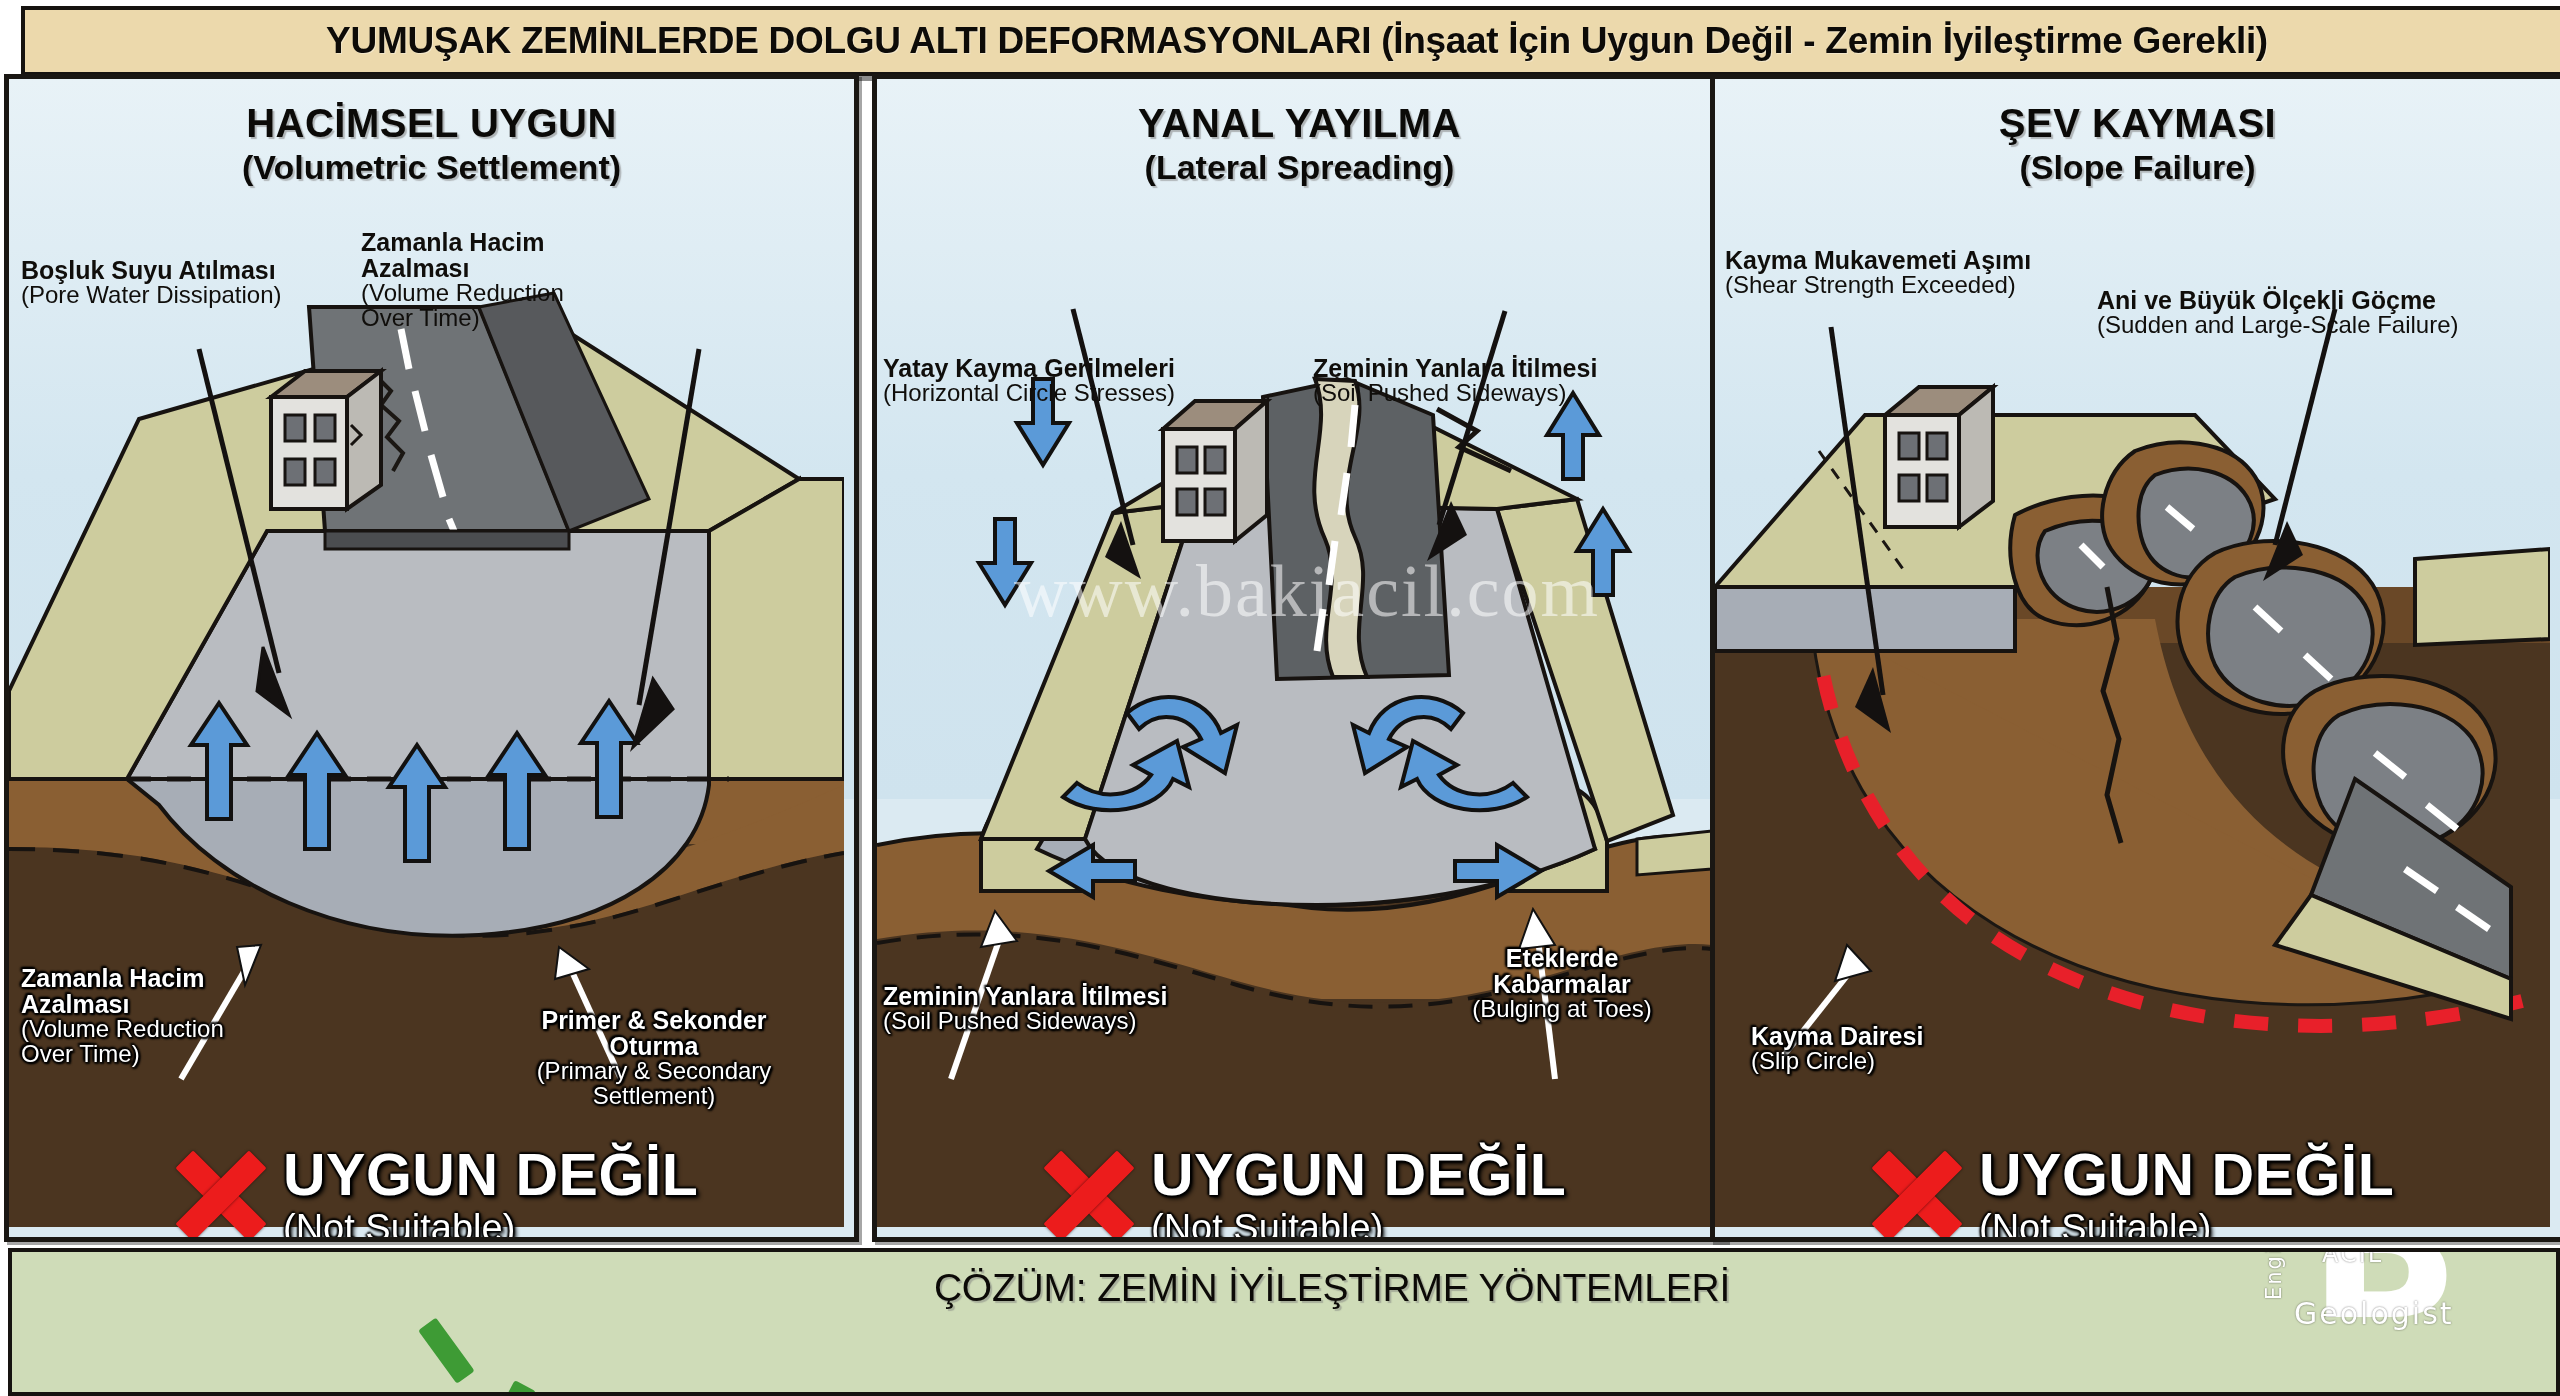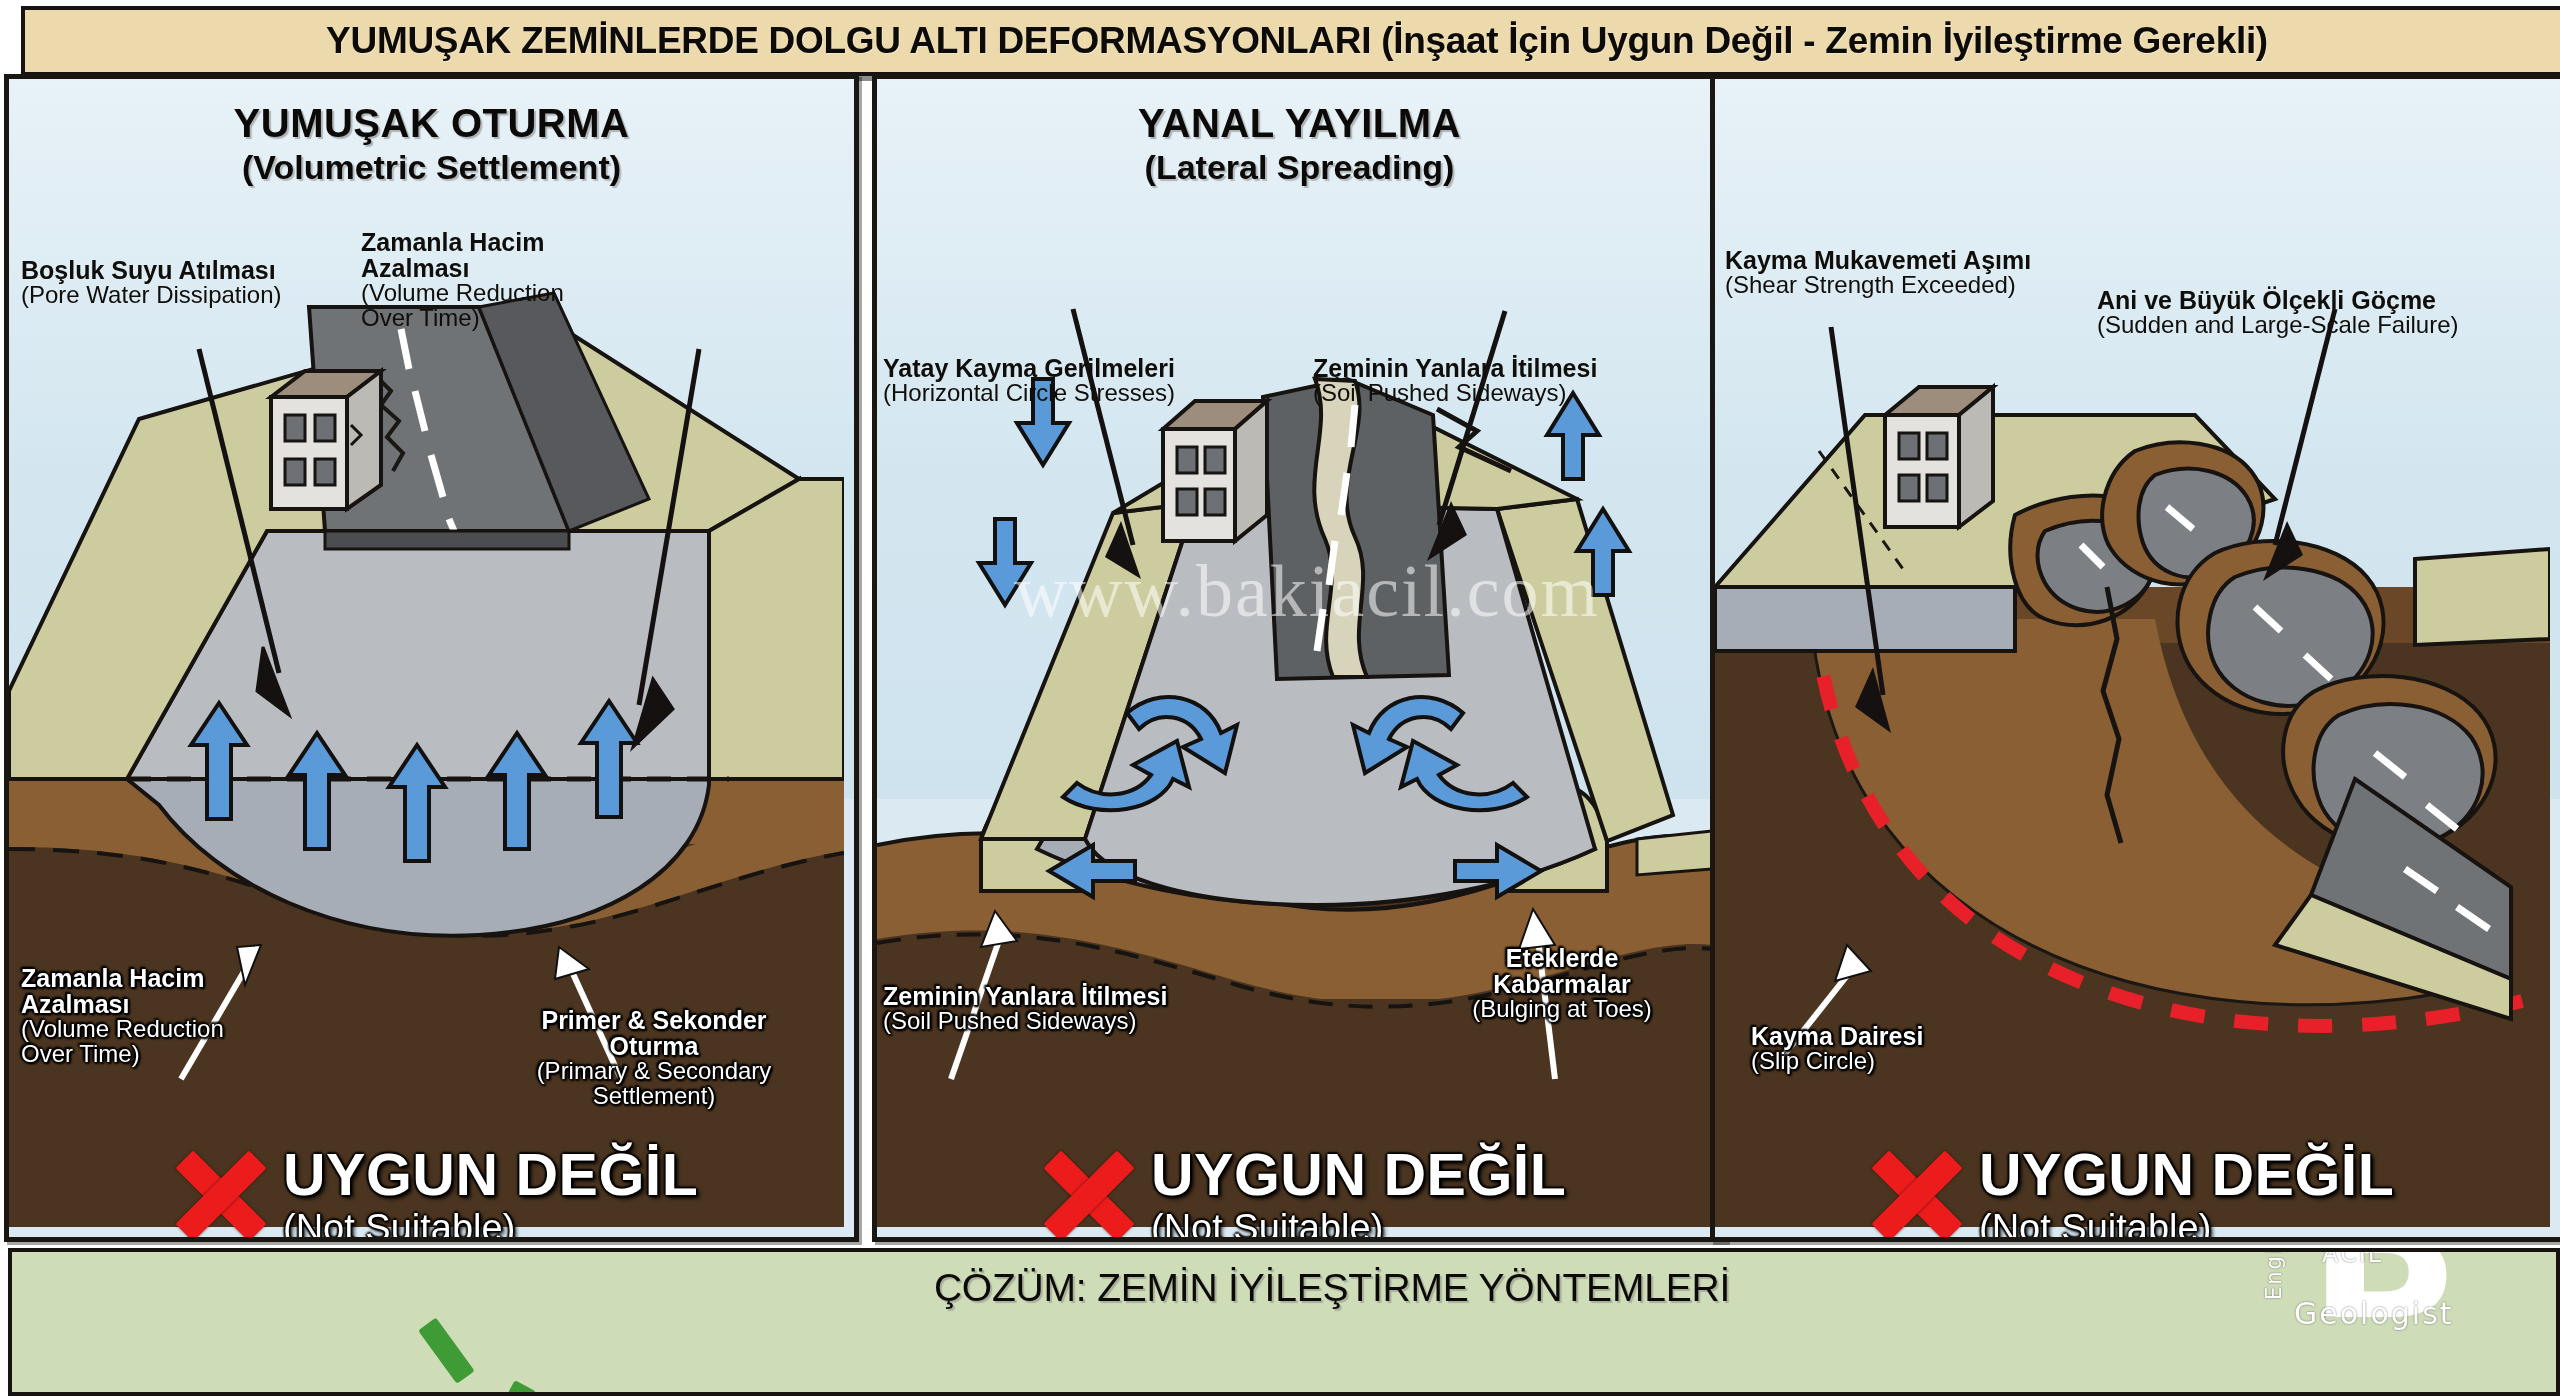--- a/index.html
+++ b/index.html
@@ -185,21 +185,21 @@
           <path d="M690,270 L630,626" fill="none" stroke="#141110" stroke-width="5"></path>
           <path d="M644,600 L624,668 L664,630 Z" fill="#141110" stroke="#141110" stroke-width="3"></path>
           <path d="M172,1000 L240,884" fill="none" stroke="#ffffff" stroke-width="6"></path>
           <path d="M228,868 L252,866 L236,906 Z" fill="#ffffff" stroke="#111" stroke-width="2"></path>
           <path d="M612,1000 L560,886" fill="none" stroke="#ffffff" stroke-width="6"></path>
           <path d="M550,868 L580,890 L546,900 Z" fill="#ffffff" stroke="#111" stroke-width="2"></path>
         </g>
       </svg>
 
       <div class="panel-title">
-        <span class="t1">YUMUŞAK OTURMA</span>
+        <span class="t1">HACİMSEL UYGUN</span>
         <span class="t2">(Volumetric Settlement)</span>
       </div>
 
       <div class="lbl dark" style="left:12px;top:178px;">
         <span class="tr">Boşluk Suyu Atılması</span>
         <span class="en">(Pore Water Dissipation)</span>
       </div>
 
       <div class="lbl dark" style="left:352px;top:150px;">
         <span class="tr">Zamanla Hacim</span>
@@ -416,20 +416,24 @@
         <g>
           <path d="M116,248 L168,616" fill="none" stroke="#141110" stroke-width="5"></path>
           <path d="M158,588 L176,654 L140,628 Z" fill="#141110"></path>
           <path d="M620,230 L560,466" fill="none" stroke="#141110" stroke-width="5"></path>
           <path d="M572,442 L548,502 L588,476 Z" fill="#141110"></path>
           <path d="M66,980 L142,884" fill="none" stroke="#ffffff" stroke-width="6"></path>
           <path d="M132,866 L156,892 L120,902 Z" fill="#ffffff" stroke="#111" stroke-width="2"></path>
         </g>
       </svg>
 
+      <div class="panel-title">
+        <span class="t1">ŞEV KAYMASI</span>
+        <span class="t2">(Slope Failure)</span>
+      </div>
 
       <div class="lbl dark" style="left:10px;top:168px;">
         <span class="tr">Kayma Mukavemeti Aşımı</span>
         <span class="en">(Shear Strength Exceeded)</span>
       </div>
 
       <div class="lbl dark" style="left:382px;top:208px;">
         <span class="tr">Ani ve Büyük Ölçekli Göçme</span>
         <span class="en">(Sudden and Large-Scale Failure)</span>
       </div>

